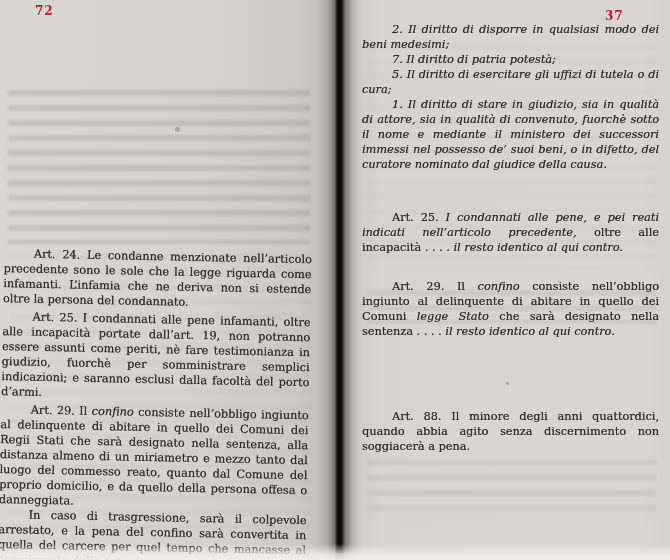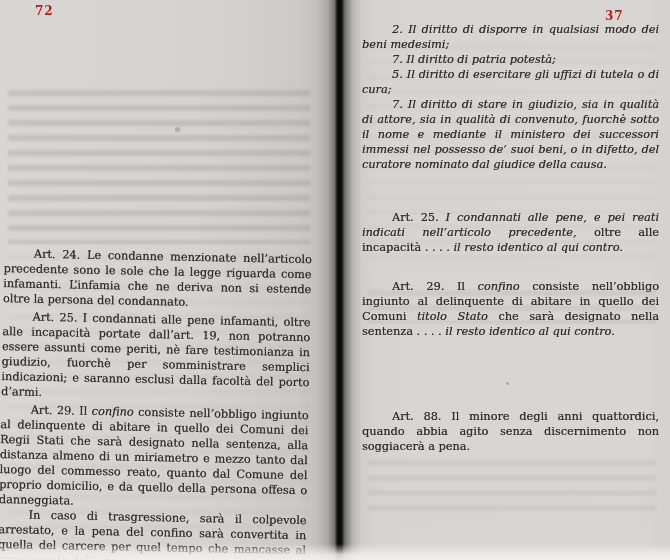--- a/index.html
+++ b/index.html
@@ -98,22 +98,22 @@
     <p class="para gap-xs"><span>Art. 25. I condannati alle pene infamanti, oltre alle incapacità portate dall’art. 19, non potranno essere assunti come periti, nè fare testimonianza in giudizio, fuorchè per somministrare semplici indicazioni; e saranno esclusi dalla facoltà del porto d’armi.</span></p>
     <p class="para gap-xs"><span>Art. 29. Il </span><em>confino</em><span> consiste nell’obbligo ingiunto al delinquente di abitare in quello dei Comuni dei Regii Stati che sarà designato nella sentenza, alla distanza almeno di un miriametro e mezzo tanto dal luogo del commesso reato, quanto dal Comune del proprio domicilio, e da quello della persona offesa o danneggiata.</span></p>
     <p class="para"><span>In caso di trasgressione, sarà il colpevole arrestato, e la pena del confino sarà convertita in quella del carcere per quel tempo che mancasse al compimento della pena.</span></p>
 
   </div>
 
   <div class="text-block right-text">
     <p class="para"><em>2. Il diritto di disporre in qualsiasi modo dei beni medesimi;</em></p>
     <p class="para"><em>7. Il diritto di patria potestà;</em></p>
     <p class="para"><em>5. Il diritto di esercitare gli uffizi di tutela o di cura;</em></p>
-    <p class="para"><em>7. Il diritto di stare in giudizio, sia in qualità di attore, sia in qualità di convenuto, fuorchè sotto il nome e mediante il ministero dei successori immessi nel possesso de’ suoi beni, o in difetto, del curatore nominato dal giudice della causa.</em></p>
+    <p class="para"><em>1. Il diritto di stare in giudizio, sia in qualità di attore, sia in qualità di convenuto, fuorchè sotto il nome e mediante il ministero dei successori immessi nel possesso de’ suoi beni, o in difetto, del curatore nominato dal giudice della causa.</em></p>
     <p class="para gap-art25"><span>Art. 25. </span><em>I condannati alle pene, e pei reati indicati nell’articolo precedente,</em><span> oltre alle incapacità . . . . </span><em>il resto identico al qui contro.</em></p>
-    <p class="para gap-art29"><span>Art. 29. Il </span><em>confino</em><span> consiste nell’obbligo ingiunto al delinquente di abitare in quello dei Comuni </span><em>titolo Stato</em><span> che sarà designato nella sentenza . . . . </span><em>il resto identico al qui contro.</em></p>
+    <p class="para gap-art29"><span>Art. 29. Il </span><em>confino</em><span> consiste nell’obbligo ingiunto al delinquente di abitare in quello dei Comuni </span><em>legge Stato</em><span> che sarà designato nella sentenza . . . . </span><em>il resto identico al qui contro.</em></p>
     <p class="para gap-art88"><span>Art. 88. Il minore degli anni quattordici, quando abbia agito senza discernimento non soggiacerà a pena.</span></p>
   </div>
 
   <div class="gutter"></div>
   <div class="bottom-strip"></div>
 
 </div>
 
 </body></html>

